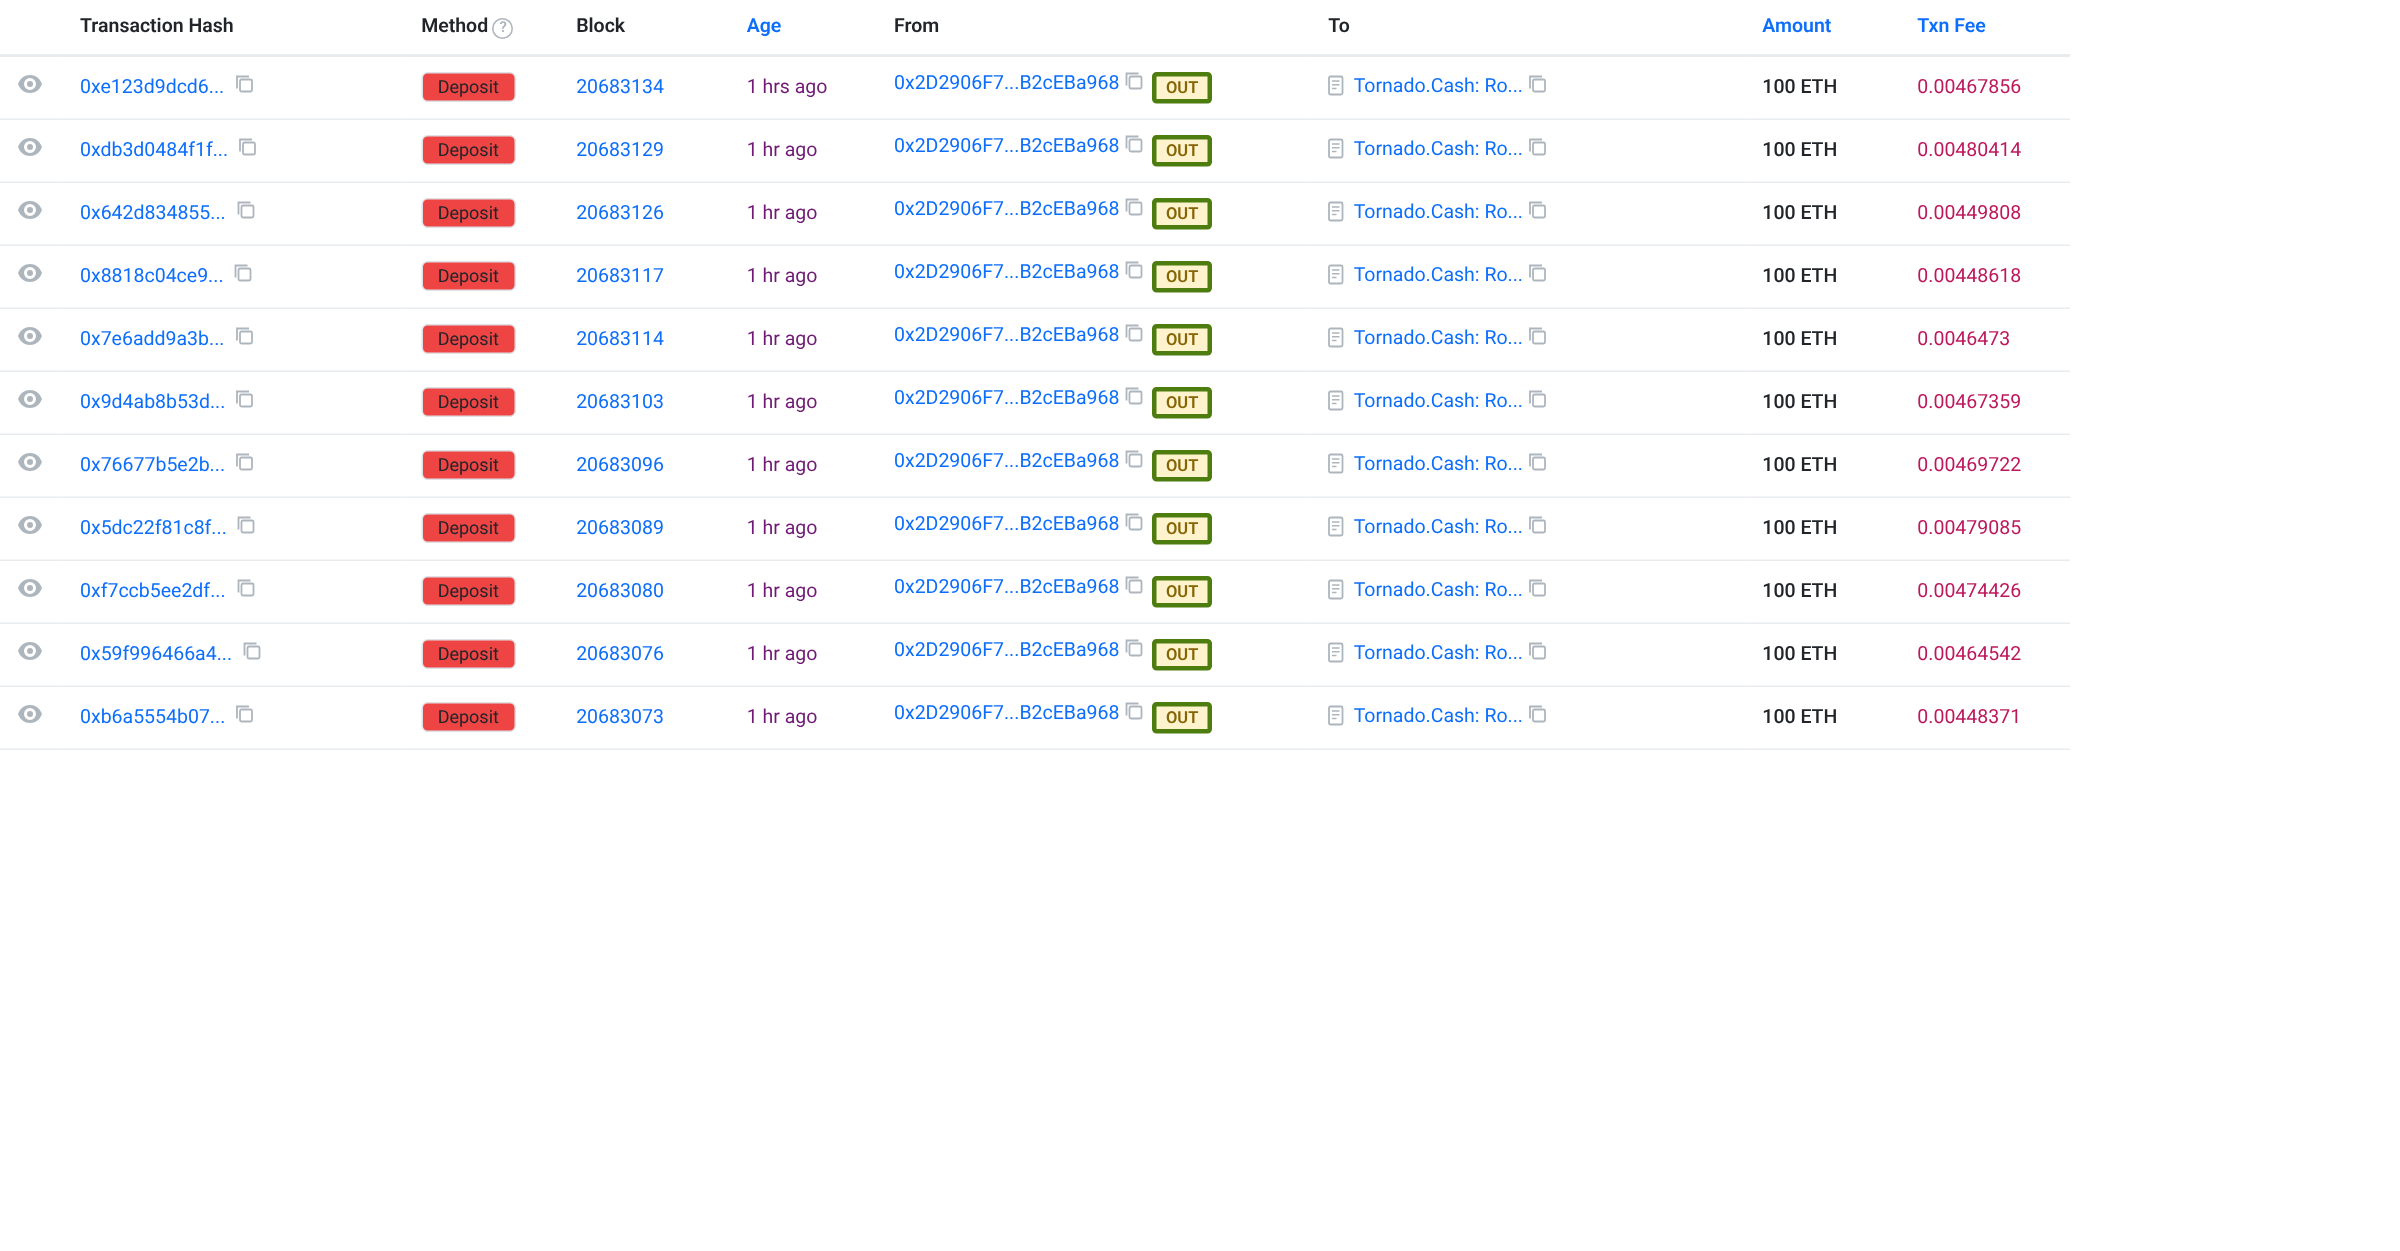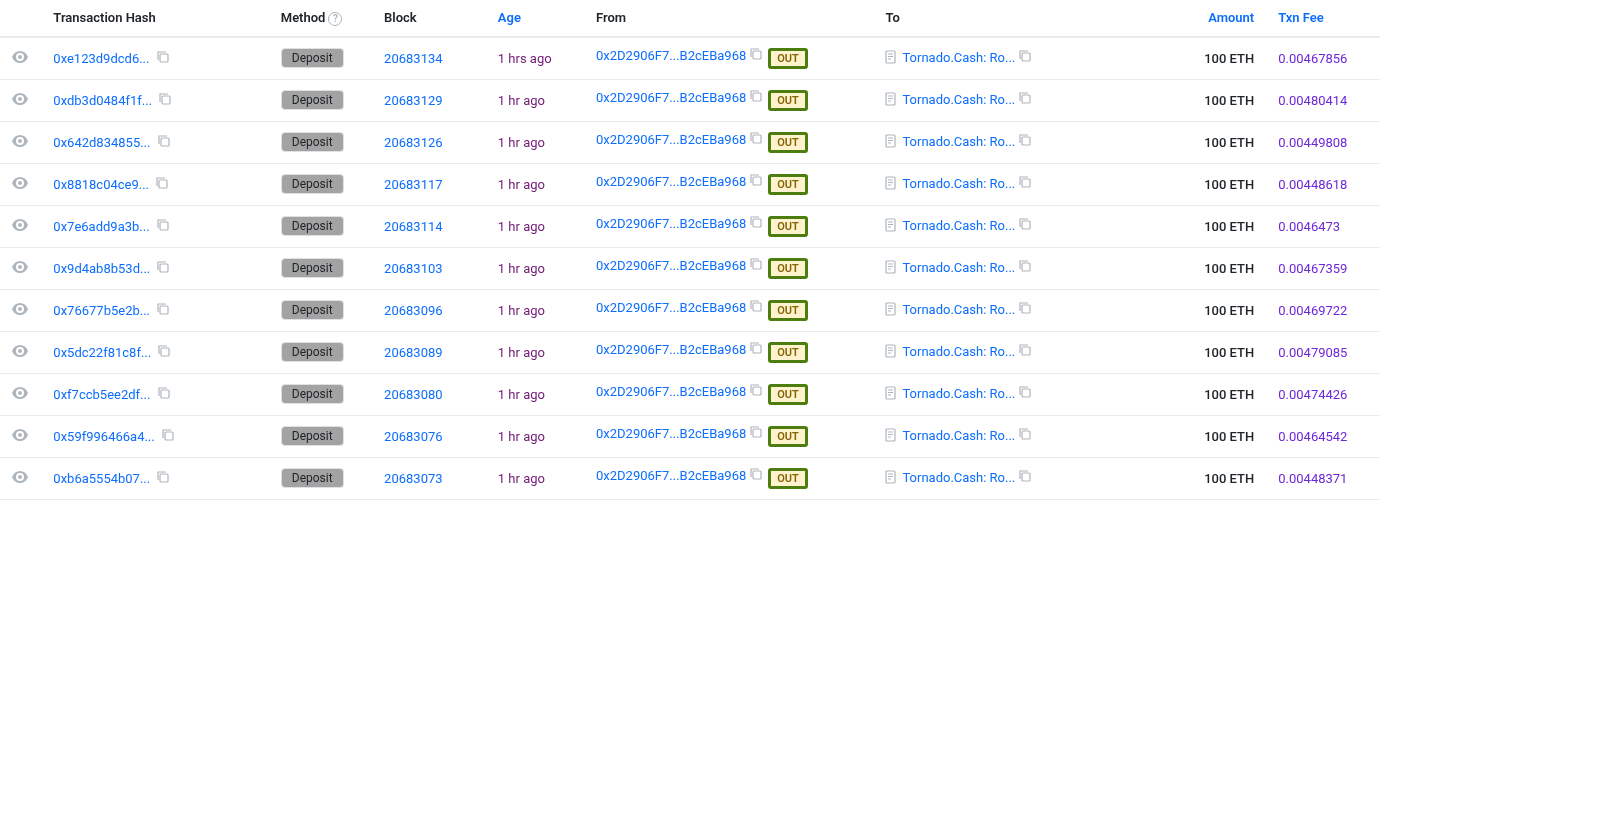--- a/index.html
+++ b/index.html
@@ -57,21 +57,21 @@
       cursor: pointer;
       margin-left: 4px;
     }
     .method-btn {
       display: inline-block;
       padding: 2px 10px;
       border: 1px solid #dee2e6;
       border-radius: 4px;
       font-size: 12px;
       color: #212529;
-      background: #a3a3a3;
+      background: #ef4444;
       cursor: default;
     }
     .block-link {
       color: #0d6efd;
       text-decoration: none;
     }
     .age-text {
       color: #701a75;
     }
     .out-badge {
@@ -88,30 +88,30 @@
     .to-icon {
       color: #adb5bd;
       font-size: 12px;
       margin-right: 4px;
     }
     .amount-text {
       font-weight: 500;
       color: #212529;
     }
     .txnfee-text {
-      color: #6d28d9;
+      color: #be185d;
     }
     .col-eye { width: 40px; }
     .col-hash { width: 220px; }
     .col-method { width: 100px; }
     .col-block { width: 110px; }
     .col-age { width: 95px; }
     .col-from { width: 280px; }
     .col-to { width: 280px; }
-    .col-amount { width: 100px; text-align: right; }
+    .col-amount { width: 100px; }
     .col-txnfee { width: 110px; }
     .info-icon {
       display: inline-flex;
       align-items: center;
       justify-content: center;
       width: 14px;
       height: 14px;
       border: 1px solid #adb5bd;
       border-radius: 50%;
       font-size: 10px;

